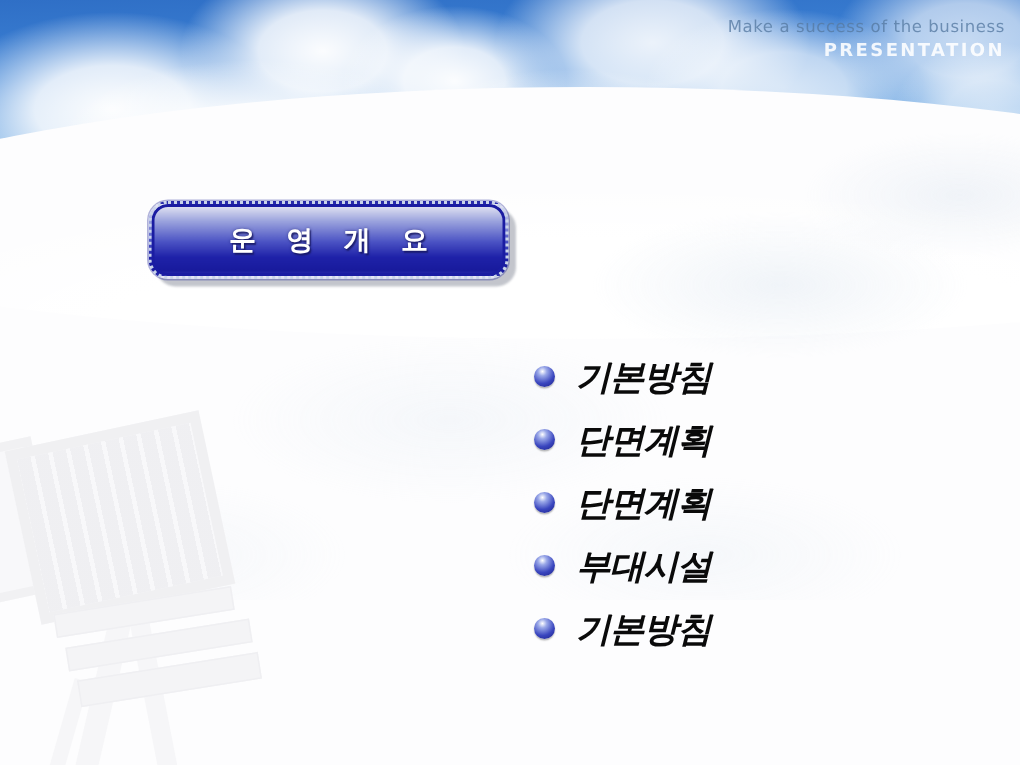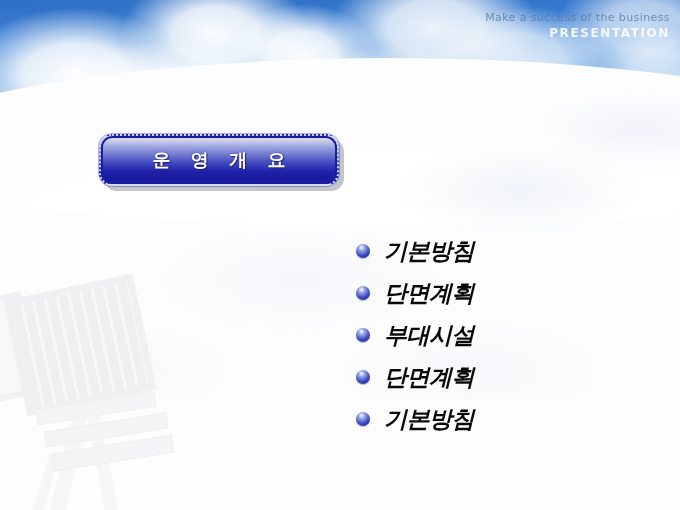--- a/index.html
+++ b/index.html
@@ -292,25 +292,25 @@
     <li class="bullet-item">
       <span class="bullet-dot"></span>
       <span class="bullet-label">기본방침</span>
     </li>
     <li class="bullet-item">
       <span class="bullet-dot"></span>
       <span class="bullet-label">단면계획</span>
     </li>
     <li class="bullet-item">
       <span class="bullet-dot"></span>
+      <span class="bullet-label">단면계획</span>
+    </li>
+    <li class="bullet-item">
+      <span class="bullet-dot"></span>
       <span class="bullet-label">부대시설</span>
     </li>
     <li class="bullet-item">
       <span class="bullet-dot"></span>
-      <span class="bullet-label">단면계획</span>
-    </li>
-    <li class="bullet-item">
-      <span class="bullet-dot"></span>
       <span class="bullet-label">기본방침</span>
     </li>
   </ul>
 
 </div>
 
 </body></html>

